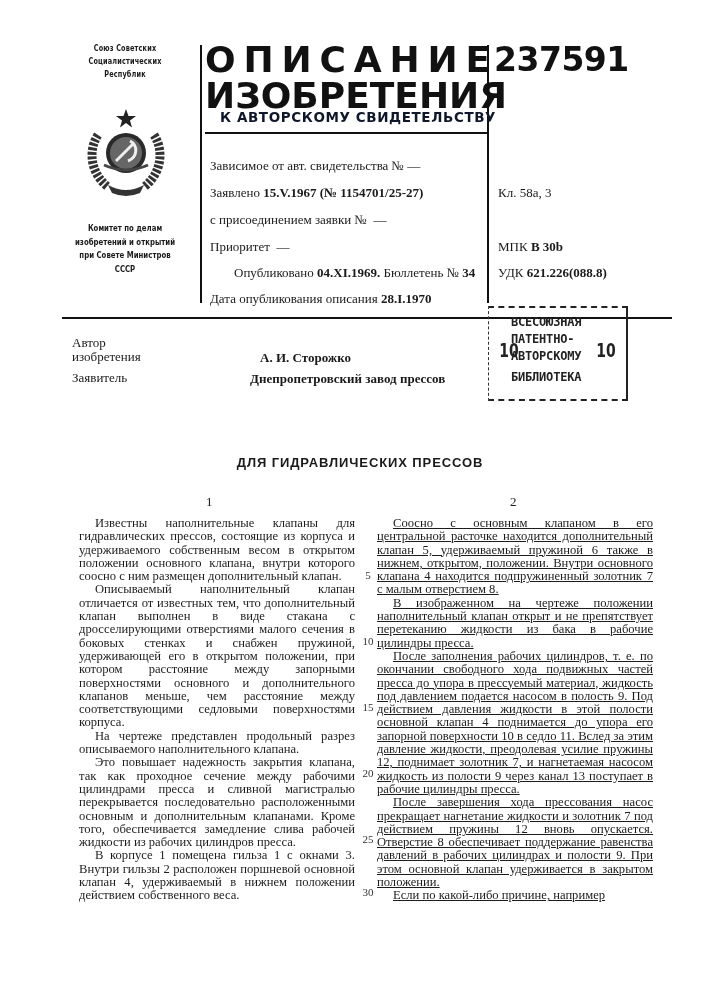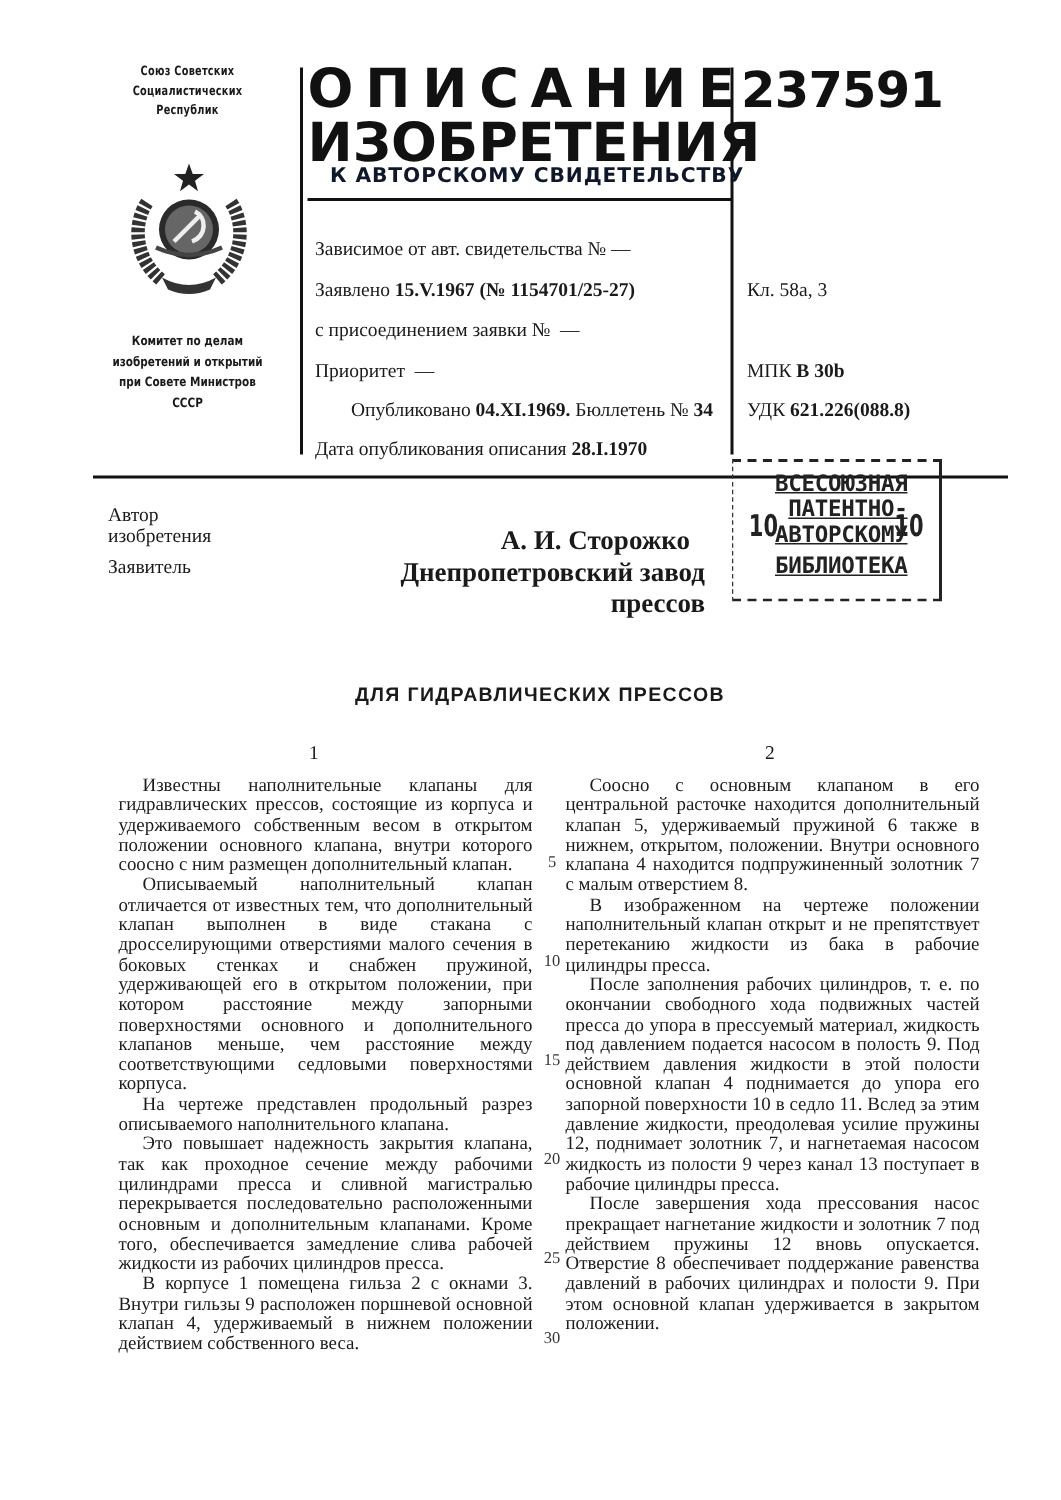--- a/index.html
+++ b/index.html
@@ -52,32 +52,32 @@
     
     .bib { left: 210px; font-size: 13px; line-height: 16px; white-space: nowrap; }
     .bib b { font-weight: bold; }
     .right-field { left: 498px; font-size: 13px; line-height: 16px; white-space: nowrap; }
 
     
     .hrule { left: 62px; top: 317px; width: 610px; height: 2px; background: #111; }
 
     
     .label { left: 72px; font-size: 13px; line-height: 14px; }
-    .value { font-weight: bold; font-size: 18px; text-align: right; }
+    .value { font-weight: bold; font-size: 13px; text-align: left; }
 
     
     .stamp {
       left: 488px; top: 306px; width: 137px; height: 91px;
       border-top: 2px dashed #222; border-bottom: 2px dashed #222;
       border-left: 1.5px dashed #333; border-right: 2px solid #222;
     }
     .stamp-text {
-      position: absolute; left: 22px; width: 94px; text-align: right;
-      font-family: "DejaVu Sans Mono", monospace; font-size: 15px; line-height: 13px;
-      letter-spacing: -0.2px; color: #222; font-weight: bold; text-decoration: underline;
+      position: absolute; left: 22px; width: 94px; text-align: left;
+      font-family: "DejaVu Sans Mono", monospace; font-size: 12px; line-height: 13px;
+      letter-spacing: -0.2px; color: #222; font-weight: bold;
     }
     .stamp-num {
       position: absolute; top: 30px;
       font-family: "DejaVu Sans", sans-serif; font-size: 20px; font-weight: bold;
       transform: scaleX(0.7); color: #222;
     }
 
     
     .doc-title {
       left: 150px; top: 455px; width: 420px; text-align: center;
@@ -86,21 +86,21 @@
     }
     .col-num { font-size: 13px; }
 
     
     .col {
       width: 276px; font-size: 12.6px; line-height: 13.3px;
       text-align: justify; color: #1c1c1c;
     }
     .col p { margin: 0; text-indent: 16px; }
     .col1 { left: 79px; top: 517px; }
-    .col2 { left: 377px; top: 517px; }
+    .col2 { left: 377px; top: 517px; text-decoration: underline; }
     .line-num { left: 358px; font-size: 11px; color: #333; width: 20px; text-align: center; }
   </style>
 </head>
 <body>
 
 <div class="abs org-top">
   <div>Союз Советских</div>
   <div>Социалистических</div>
   <div>Республик</div>
 </div>
@@ -218,28 +218,29 @@
   <div>ДЛЯ ГИДРАВЛИЧЕСКИХ ПРЕССОВ</div>
 </div>
 <div class="abs col-num" style="left:206px; top:494px;">1</div>
 <div class="abs col-num" style="left:510px; top:494px;">2</div>
 
 <div class="abs col col1">
   <p>Известны наполнительные клапаны для гидравлических прессов, состоящие из корпуса и удерживаемого собственным весом в открытом положении основного клапана, внутри которого соосно с ним размещен дополнительный клапан.</p>
   <p>Описываемый наполнительный клапан отличается от известных тем, что дополнительный клапан выполнен в виде стакана с дросселирующими отверстиями малого сечения в боковых стенках и снабжен пружиной, удерживающей его в открытом положении, при котором расстояние между запорными поверхностями основного и дополнительного клапанов меньше, чем расстояние между соответствующими седловыми поверхностями корпуса.</p>
   <p>На чертеже представлен продольный разрез описываемого наполнительного клапана.</p>
   <p>Это повышает надежность закрытия клапана, так как проходное сечение между рабочими цилиндрами пресса и сливной магистралью перекрывается последовательно расположенными основным и дополнительным клапанами. Кроме того, обеспечивается замедление слива рабочей жидкости из рабочих цилиндров пресса.</p>
-  <p>В корпусе 1 помещена гильза 2 с окнами 3. Внутри гильзы 9 расположен поршневой основной клапан 4, удерживаемый в нижнем положении действием собственного веса.</p>
+  <p>В корпусе 1 помещена гильза 1 с окнами 3. Внутри гильзы 2 расположен поршневой основной клапан 4, удерживаемый в нижнем положении действием собственного веса.</p>
 </div>
 
 <div class="abs line-num" style="top:569px;">5</div>
 <div class="abs line-num" style="top:635px;">10</div>
 <div class="abs line-num" style="top:701px;">15</div>
 <div class="abs line-num" style="top:767px;">20</div>
 <div class="abs line-num" style="top:833px;">25</div>
 <div class="abs line-num" style="top:886px;">30</div>
 
 <div class="abs col col2">
   <p>Соосно с основным клапаном в его центральной расточке находится дополнительный клапан 5, удерживаемый пружиной 6 также в нижнем, открытом, положении. Внутри основного клапана 4 находится подпружиненный золотник 7 с малым отверстием 8.</p>
   <p>В изображенном на чертеже положении наполнительный клапан открыт и не препятствует перетеканию жидкости из бака в рабочие цилиндры пресса.</p>
   <p>После заполнения рабочих цилиндров, т. е. по окончании свободного хода подвижных частей пресса до упора в прессуемый материал, жидкость под давлением подается насосом в полость 9. Под действием давления жидкости в этой полости основной клапан 4 поднимается до упора его запорной поверхности 10 в седло 11. Вслед за этим давление жидкости, преодолевая усилие пружины 12, поднимает золотник 7, и нагнетаемая насосом жидкость из полости 9 через канал 13 поступает в рабочие цилиндры пресса.</p>
   <p>После завершения хода прессования насос прекращает нагнетание жидкости и золотник 7 под действием пружины 12 вновь опускается. Отверстие 8 обеспечивает поддержание равенства давлений в рабочих цилиндрах и полости 9. При этом основной клапан удерживается в закрытом положении.</p>
+  <p>Если по какой-либо причине, например</p>
 </div>
 
 </body></html>

